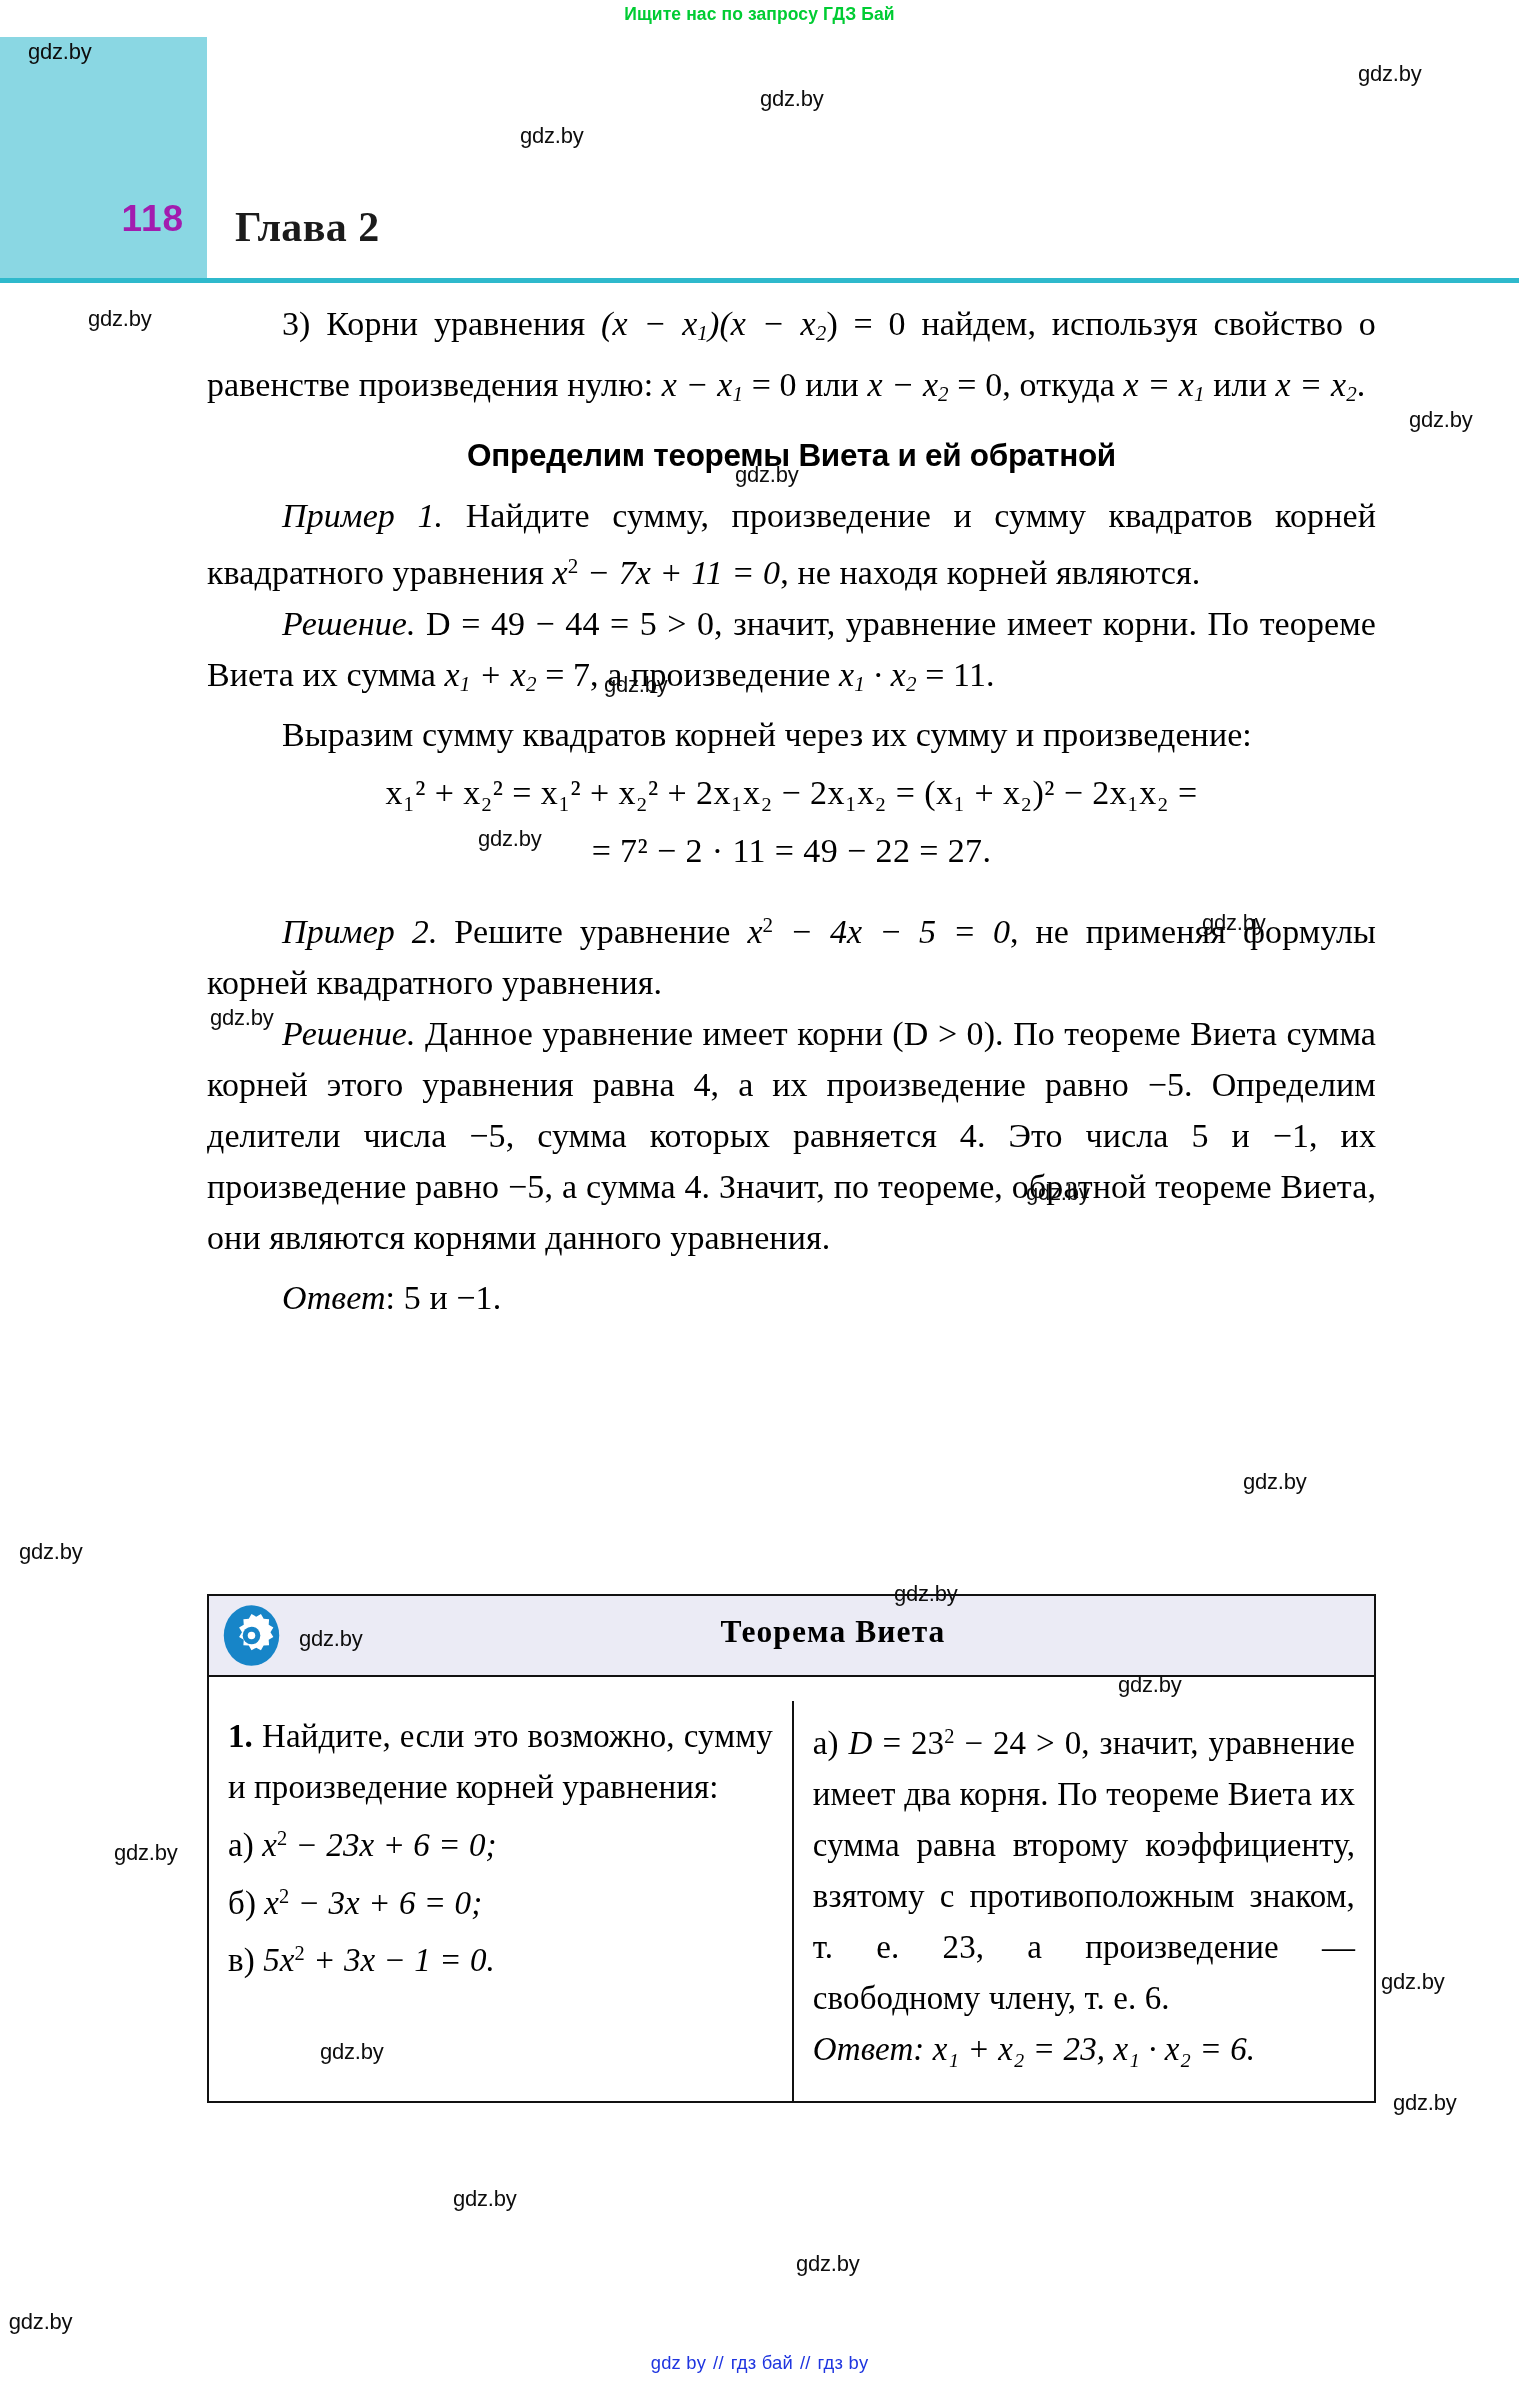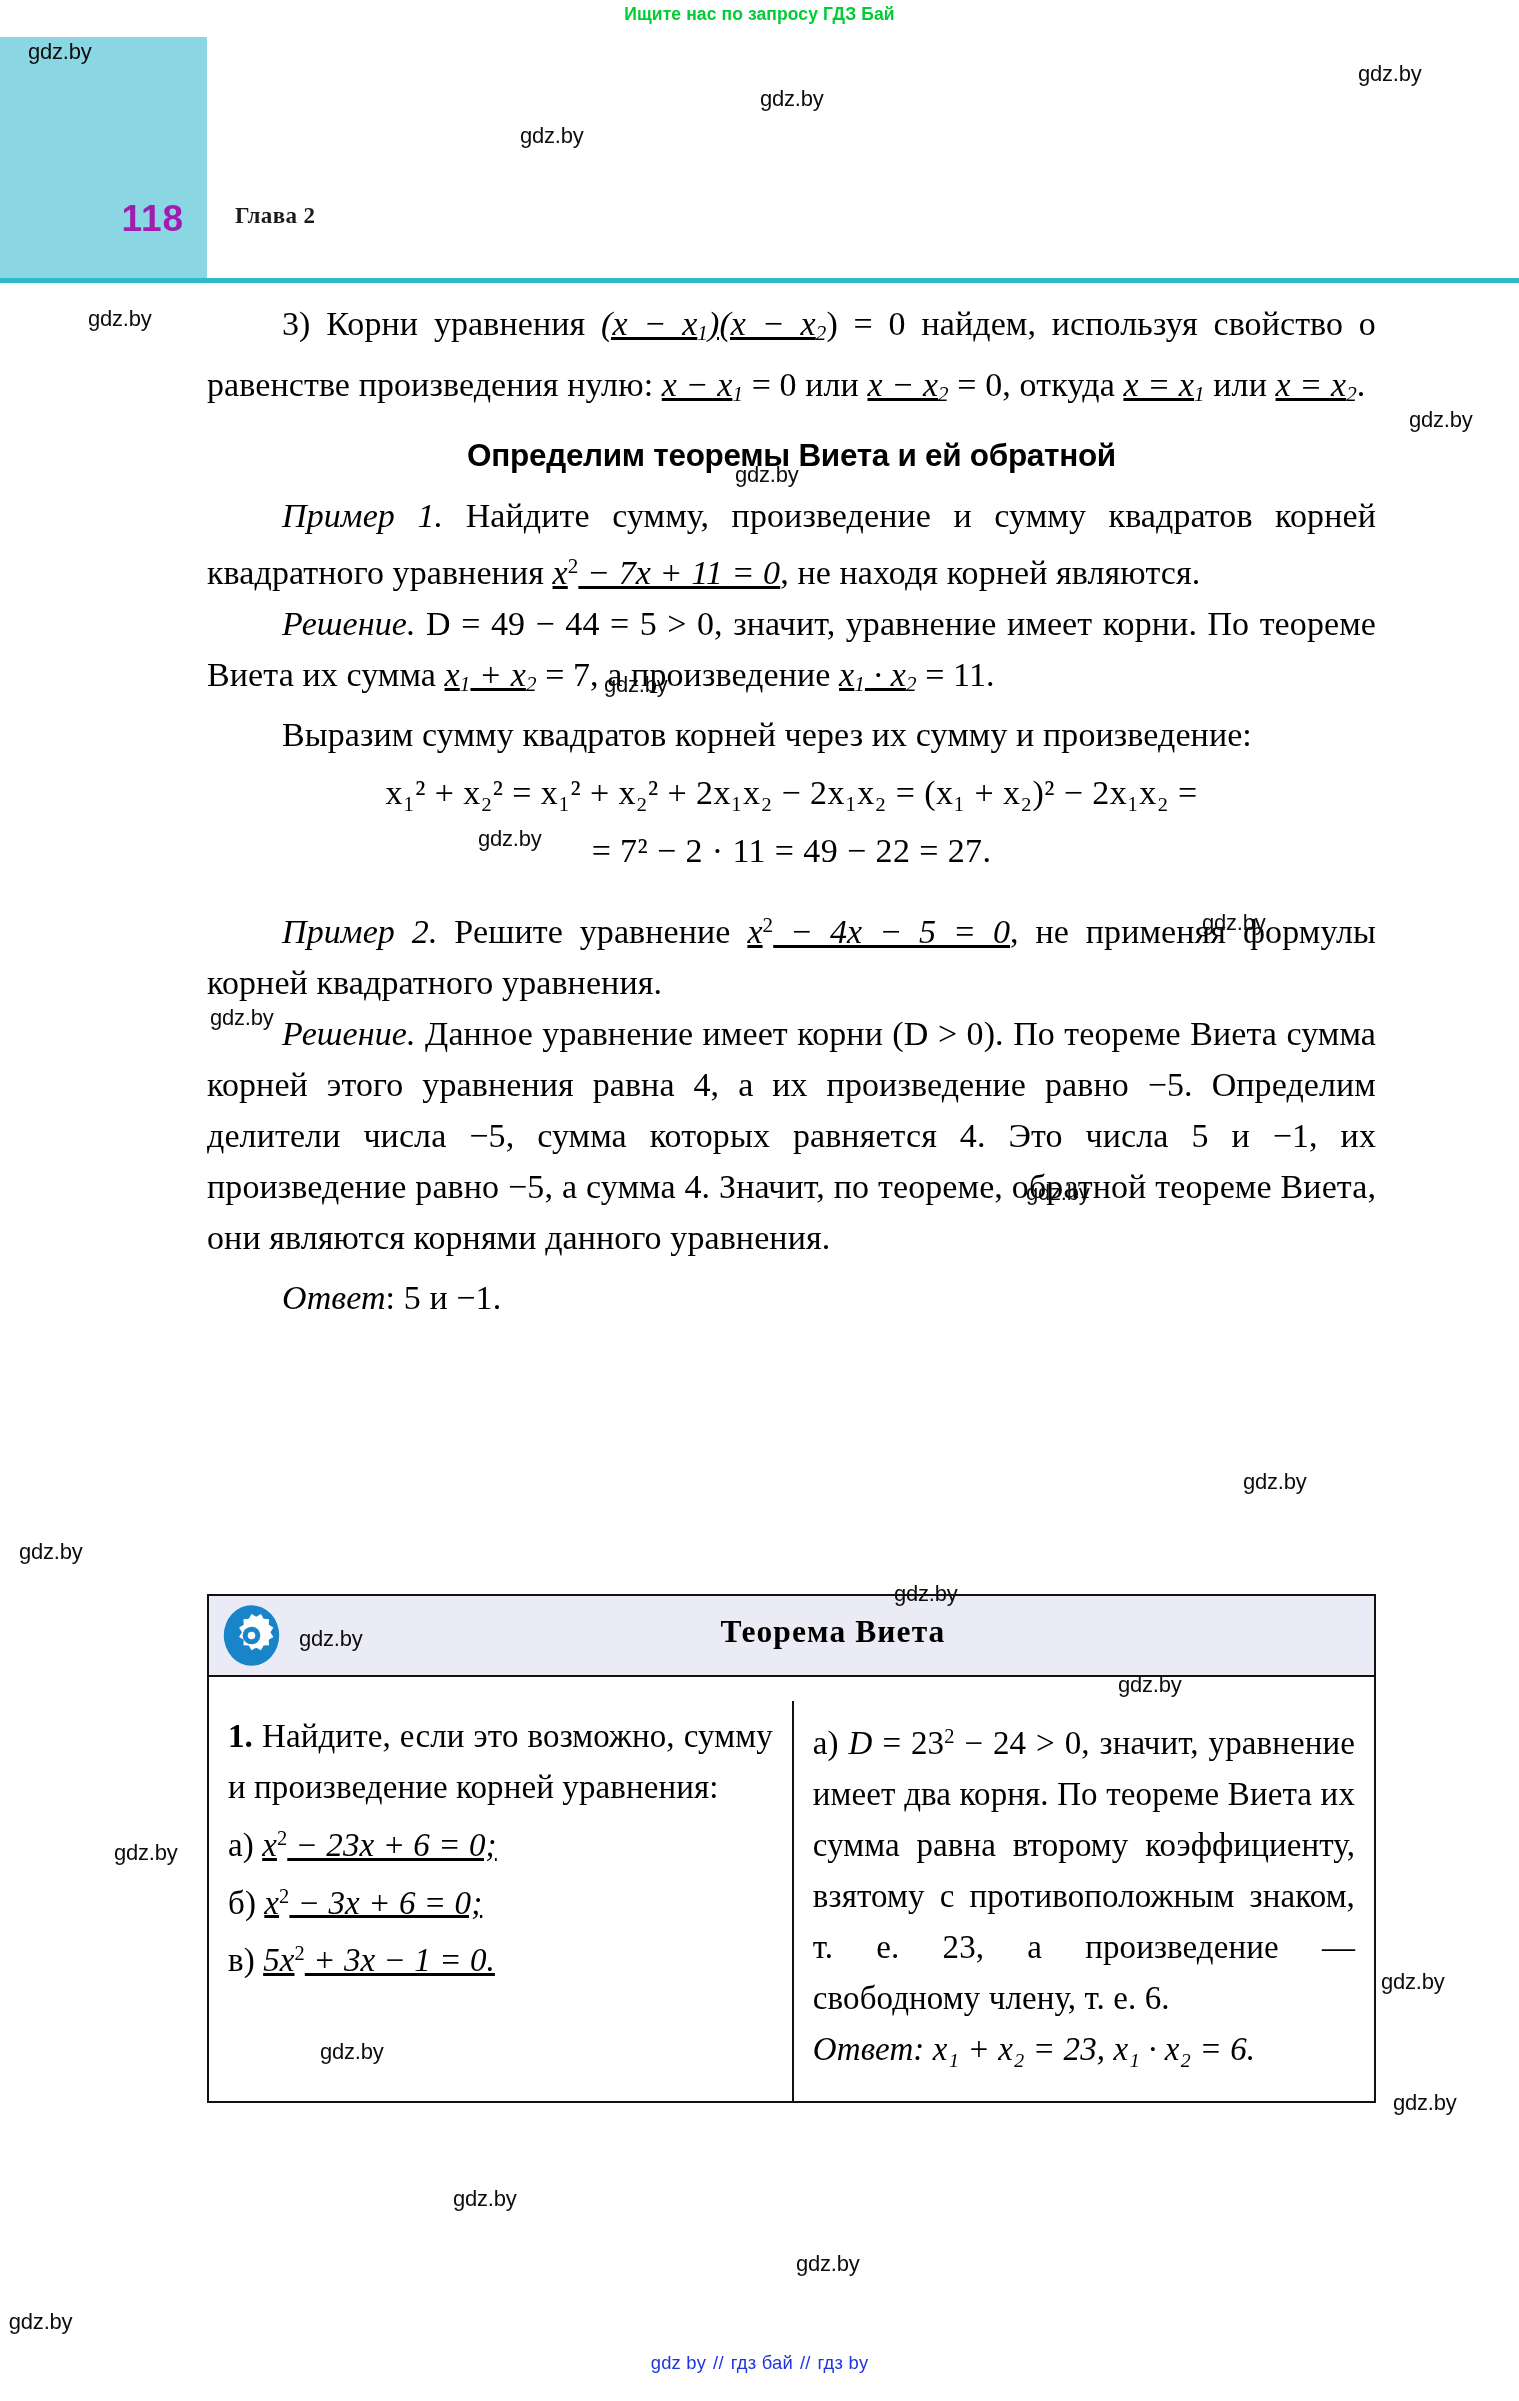--- a/index.html
+++ b/index.html
@@ -53,21 +53,21 @@
     font-size: 37px;
     color: #a21caf;
     letter-spacing: 0.9px;
   }
   .head-chapter {
     position: absolute;
     left: 235px;
     top: 203px;
     font-family: "Liberation Serif", serif;
     font-weight: bold;
-    font-size: 23px;
+    font-size: 42px;
     color: #1b1b1b;
     letter-spacing: 0.4px;
   }
   .head-rule {
     position: absolute;
     left: 0;
     top: 278px;
     width: 1519px;
     height: 5.3px;
     background: #2fb9cc;
@@ -84,21 +84,21 @@
     margin: 0;
     font-size: 34px;
     line-height: 51px;
     text-align: justify;
     text-justify: inter-word;
     letter-spacing: 0.1px;
   }
   p.tx.indent { text-indent: 75px; }
   p.tx.noj { text-align: left; }
   .it { font-style: italic; }
-  .mvar { font-style: italic; text-decoration: underline; }
+  .mvar { font-style: italic; }
   sub {
     font-size: 0.62em;
     vertical-align: -0.22em;
     font-style: italic;
   }
   sup {
     font-size: 0.62em;
     vertical-align: 0.52em;
     font-style: normal;
   }

